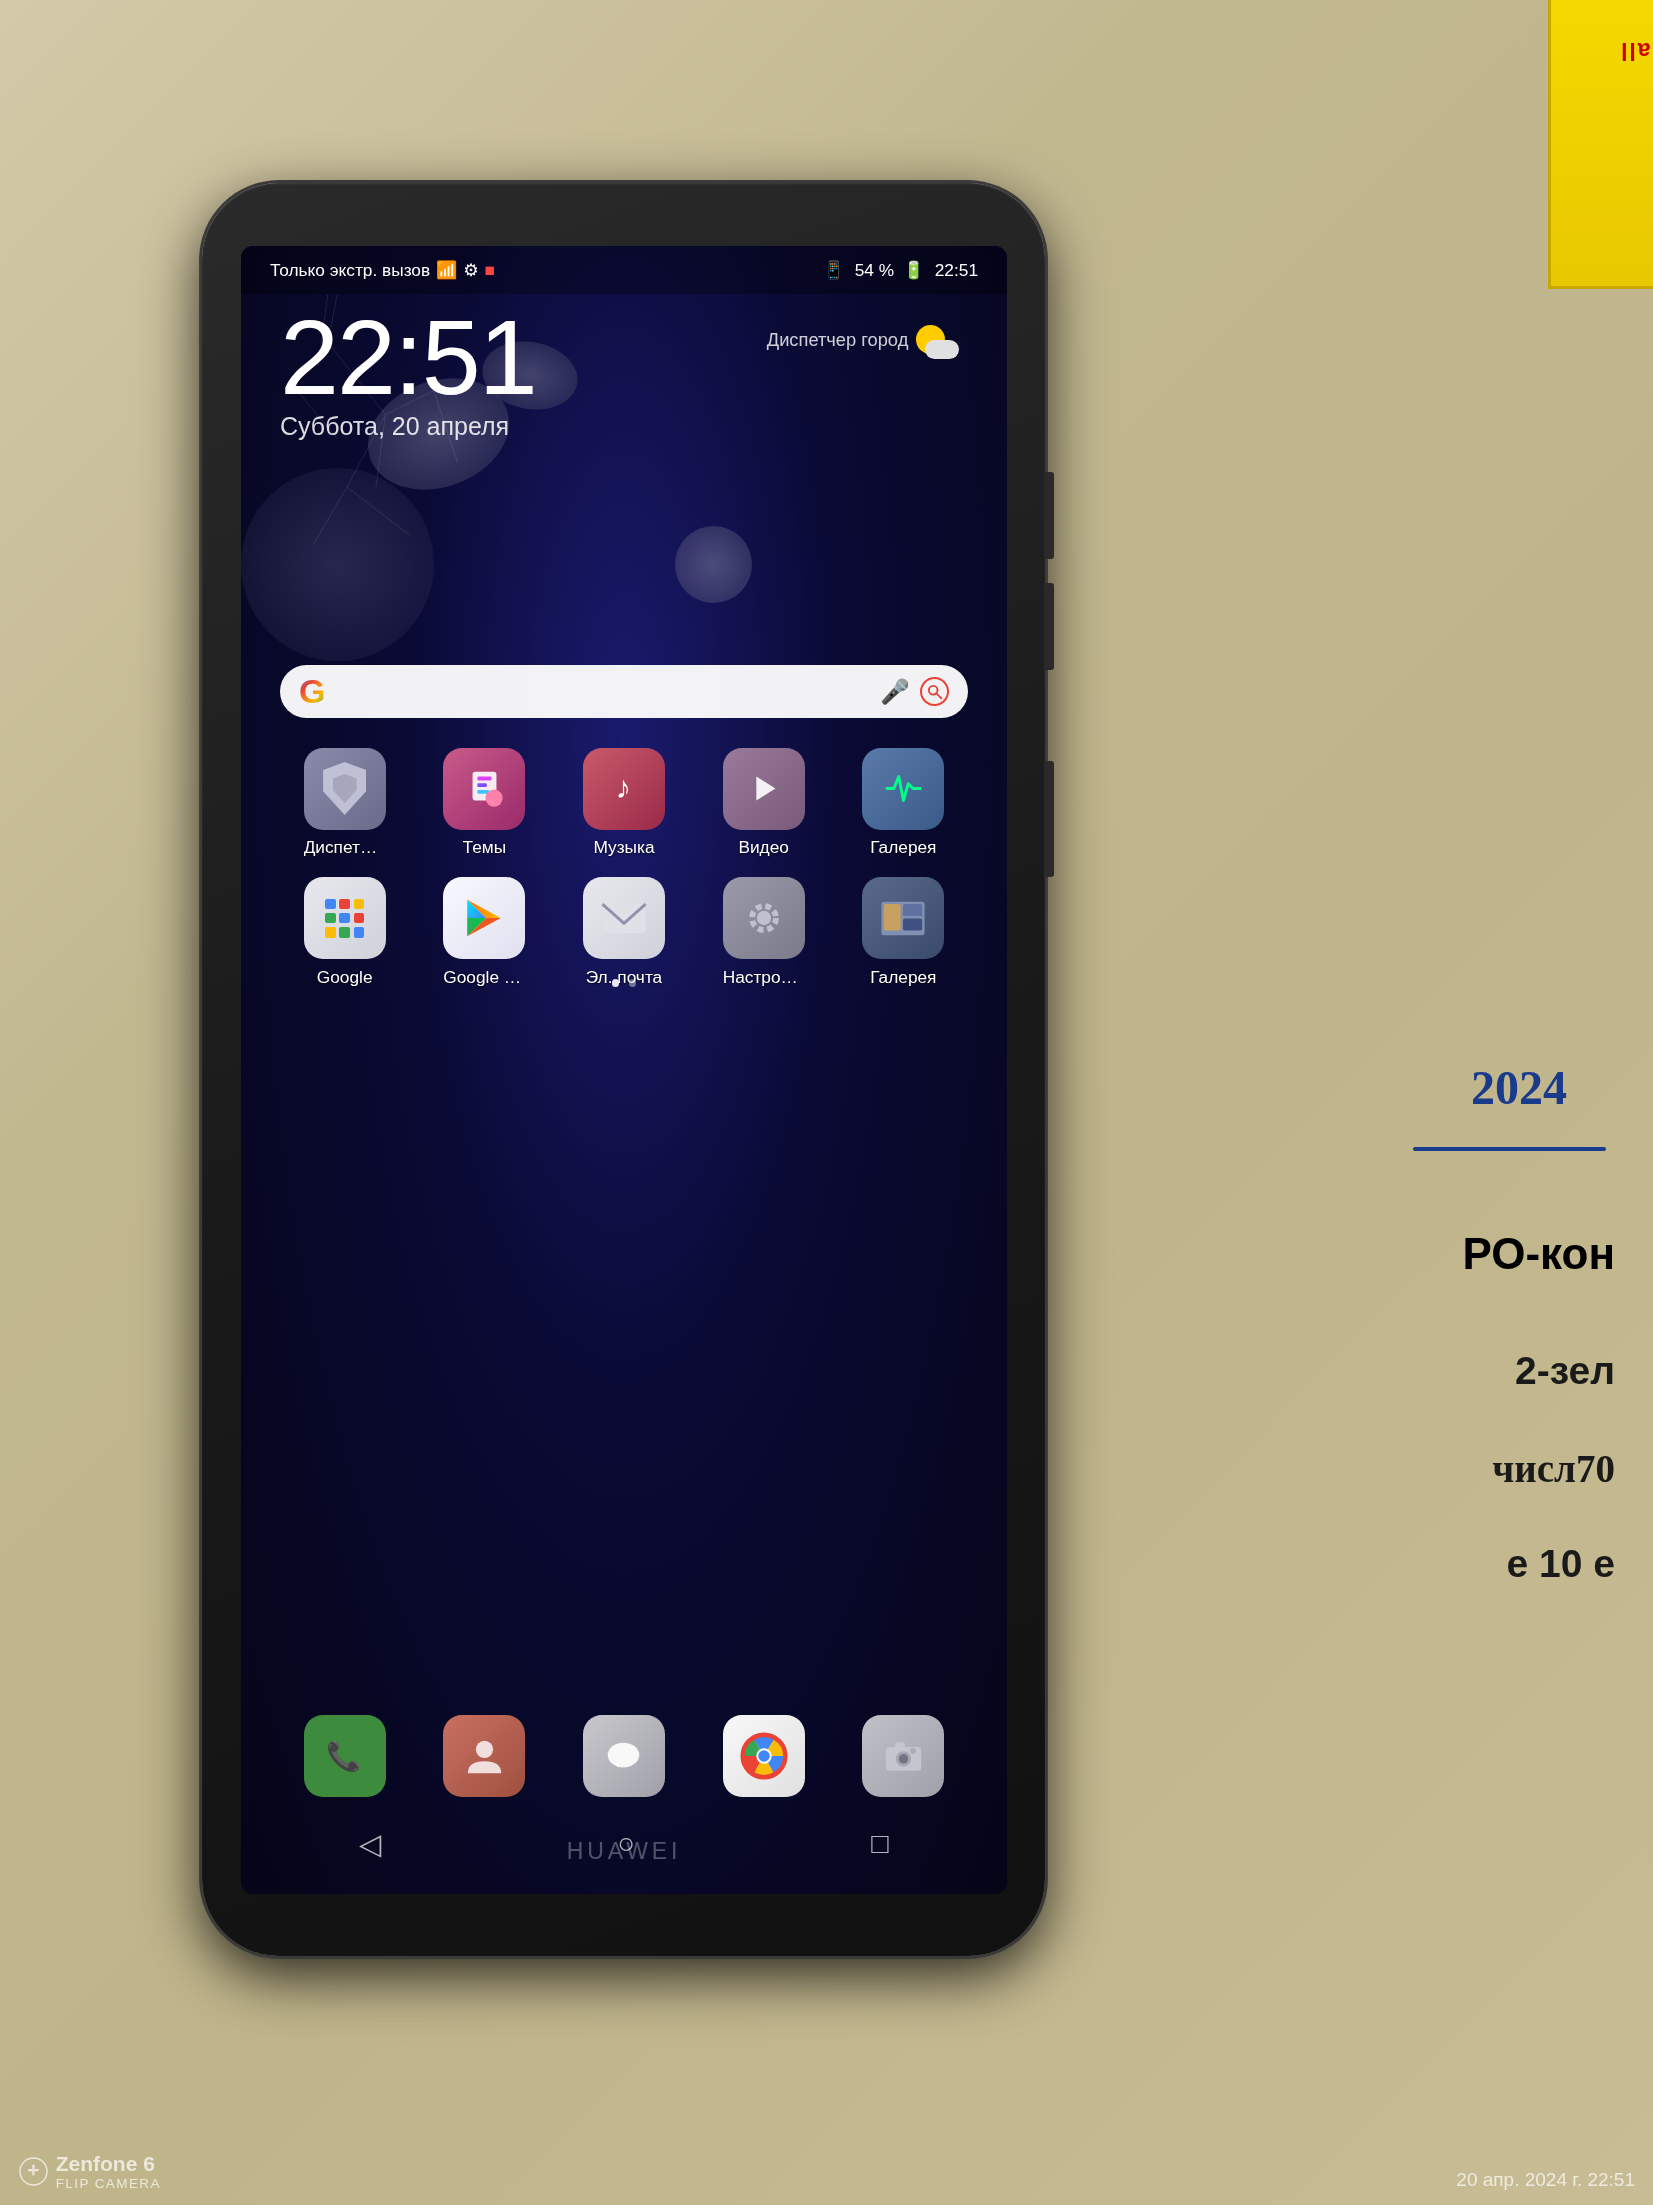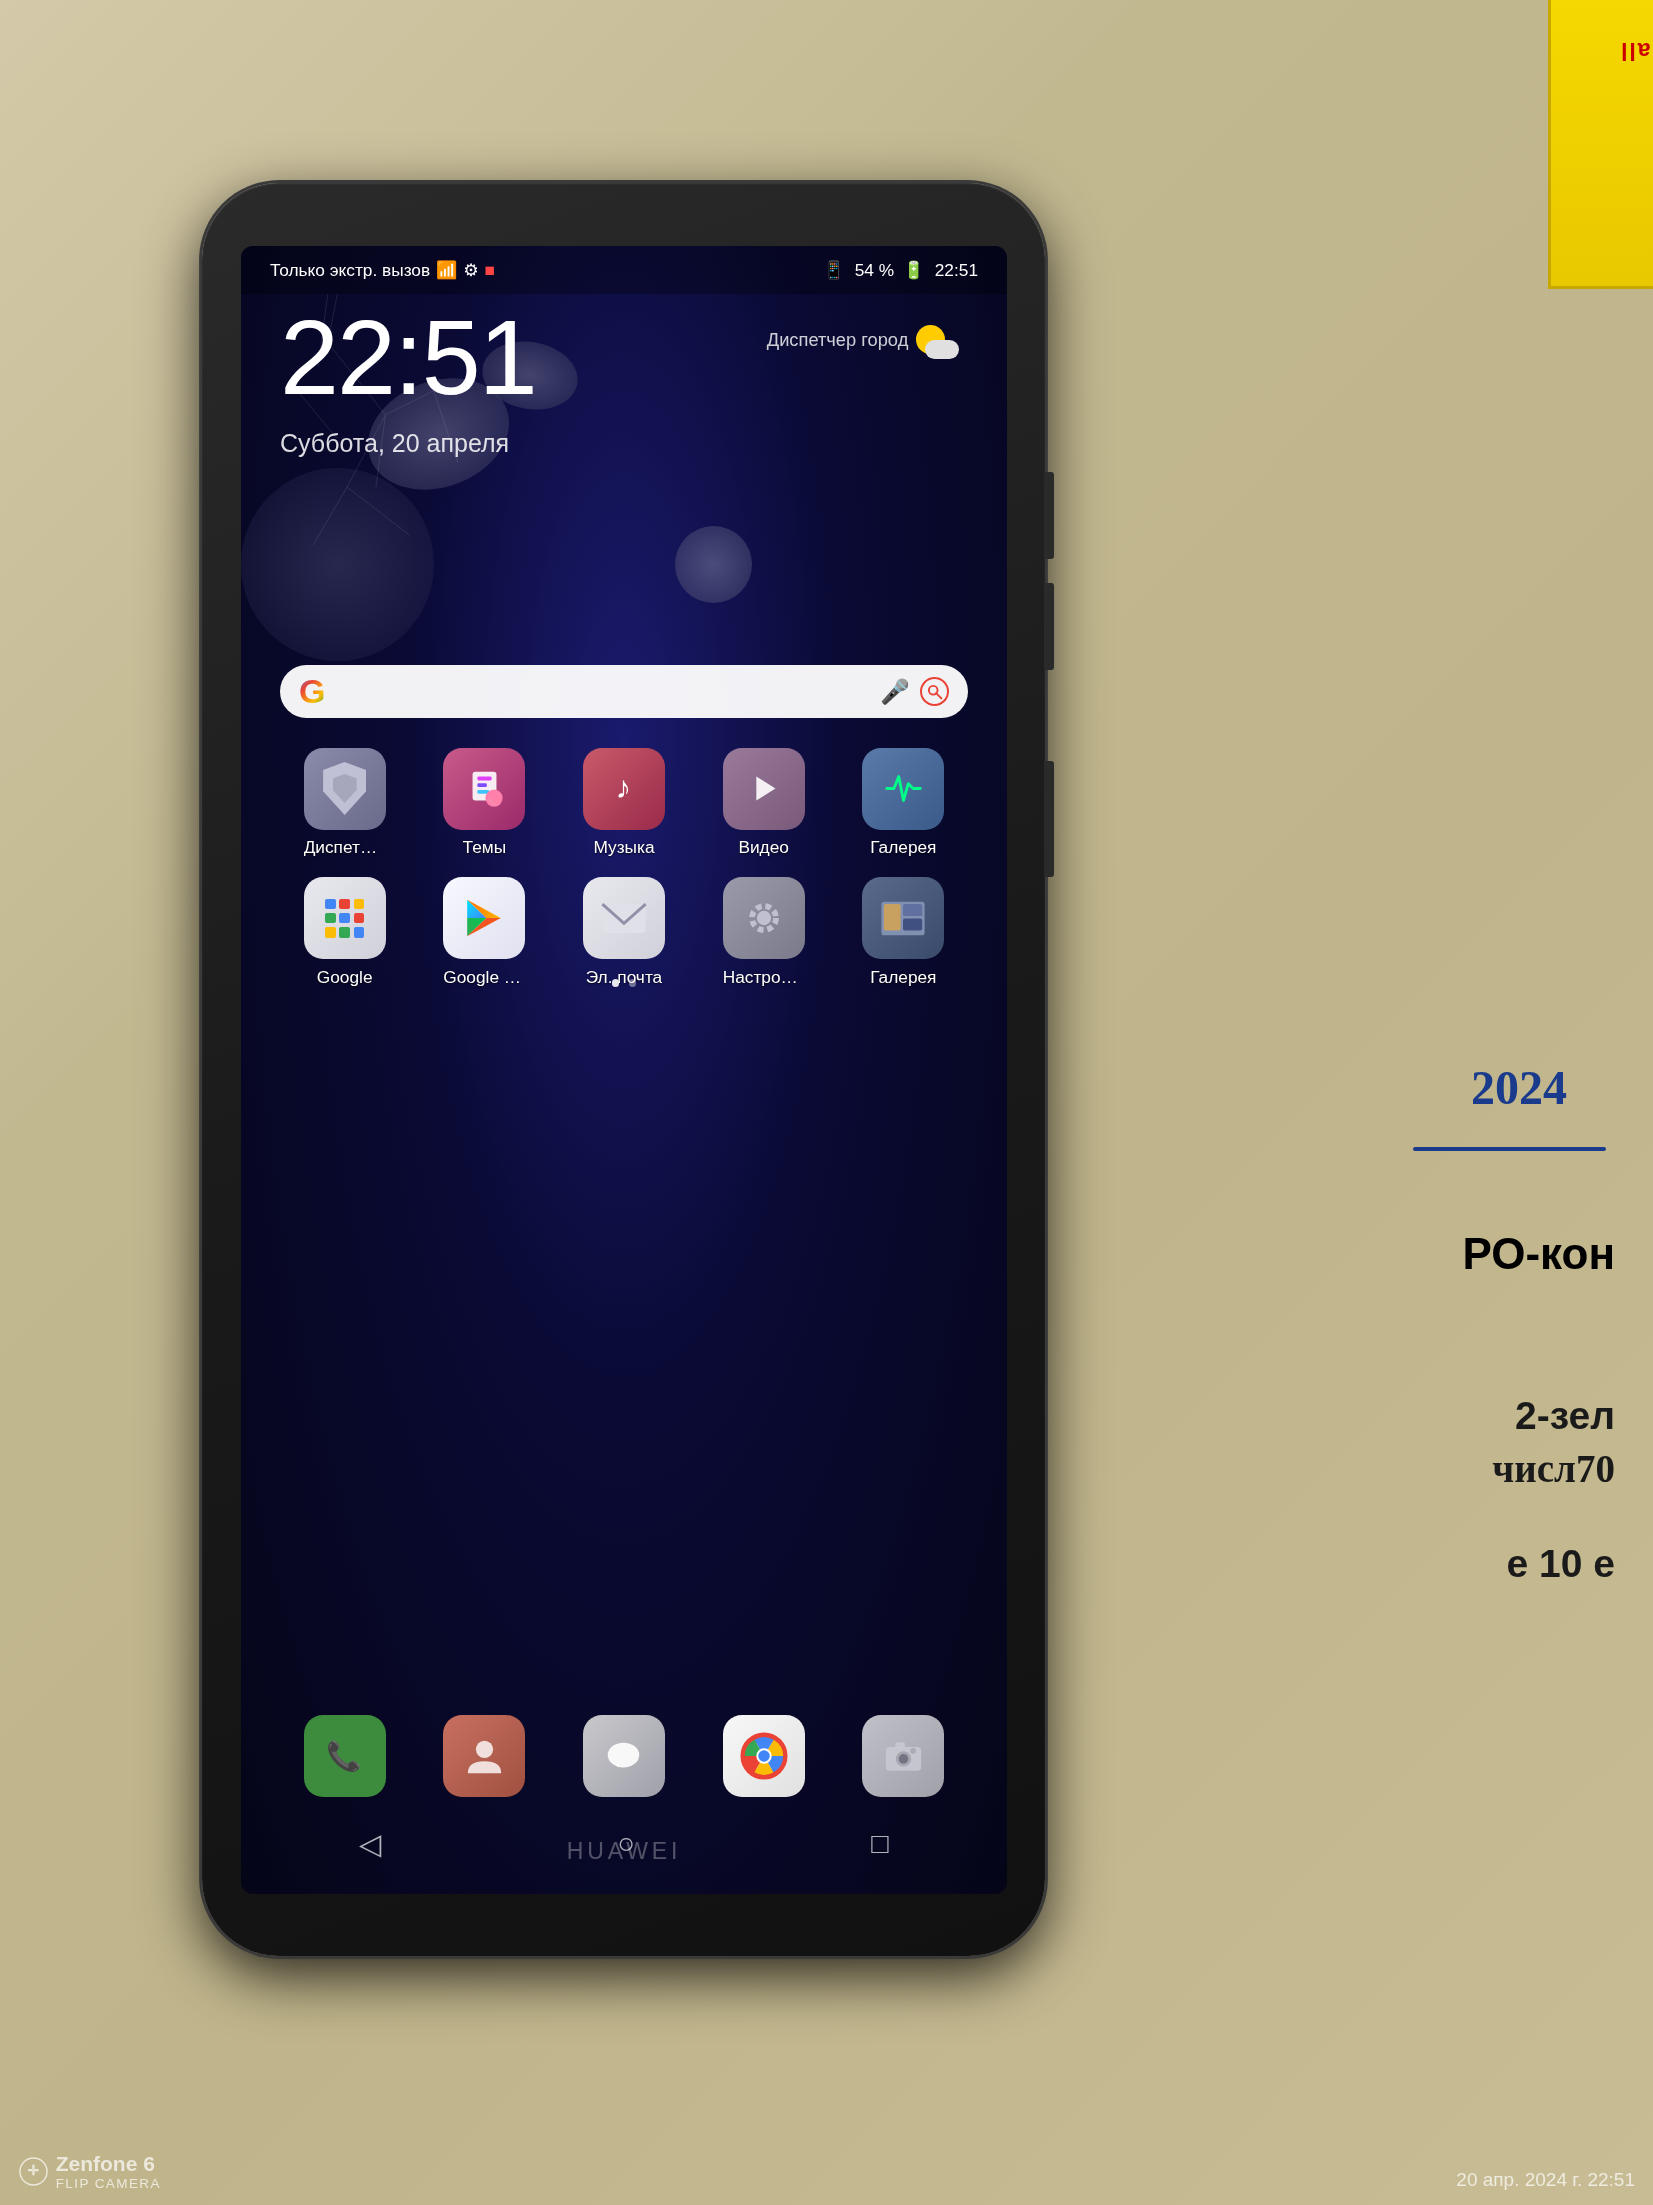--- a/index.html
+++ b/index.html
@@ -46,21 +46,21 @@
     
     .desk-text {
       position: absolute;
       color: #1a3a8c;
       font-family: cursive;
       font-size: 39px;
       font-weight: bold;
     }
     .desk-text-2024 { top: 1060px; right: 87px; font-size: 48px; color: #1a3a8c; }
     .desk-text-pro { top: 1229px; right: 39px; font-size: 44px; color: #000000; font-family: sans-serif; font-weight: 900; text-align: center; }
-    .desk-text-zel { top: 1349px; right: 39px; font-size: 39px; color: #1a1a1a; font-family: sans-serif; font-weight: 900; margin-top: 45px; }
+    .desk-text-zel { top: 1349px; right: 39px; font-size: 39px; color: #1a1a1a; font-family: sans-serif; font-weight: 900; }
     .desk-text-num1 { top: 1446px; right: 39px; font-size: 39px; color: #1a1a1a; font-family: Liberation Serif, serif; font-weight: 900; }
     .desk-text-num2 { top: 1542px; right: 39px; font-size: 39px; color: #1a1a1a; font-family: sans-serif; font-weight: 900; }
 
     
     .desk-underline {
       position: absolute;
       top: 1147px;
       right: 48px;
       width: 193px;
       height: 3.9px;
@@ -182,21 +182,21 @@
     .time-large {
       color: #ffffff;
       font-size: 106px;
       font-weight: 200;
       letter-spacing: -1.9px;
       line-height: 1;
     }
     .date-text {
       color: rgba(255,255,255,0.85);
       font-size: 25px;
-      margin-top: 19px;
+      margin-top: 2px;
     }
 
     
     .weather-widget {
       position: absolute;
       top: 72px;
       right: 48px;
       display: flex;
       align-items: center;
       gap: 7.7px;

